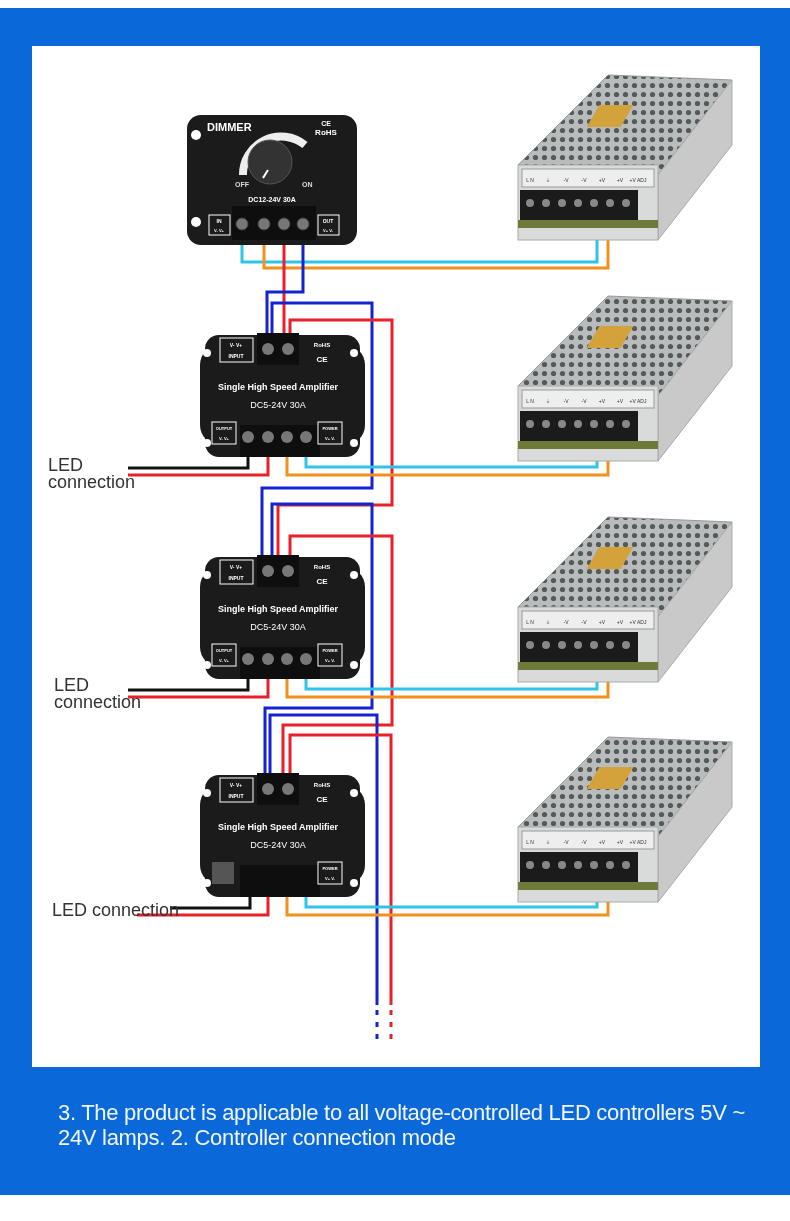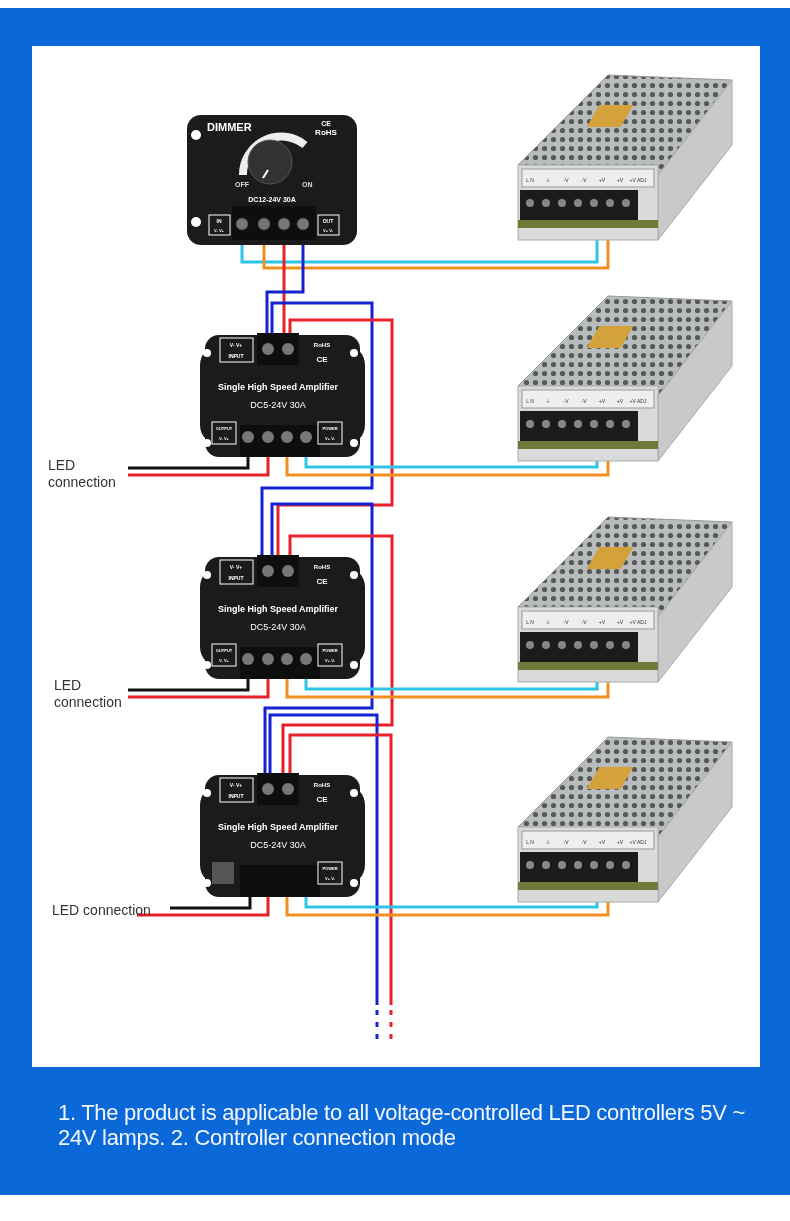--- a/index.html
+++ b/index.html
@@ -1,21 +1,21 @@
 <!DOCTYPE html>
 <html><head>
 <meta charset="utf-8">
 <style>
   html,body{margin:0;padding:0;background:#fff;}
   body{width:790px;height:1221px;position:relative;overflow:hidden;font-family:"Liberation Sans",sans-serif;}
   .frame{position:absolute;left:0;top:8px;width:790px;height:1187px;background:#0a68d8;}
   .panel{position:absolute;left:32px;top:46px;width:728px;height:1021px;background:#fff;}
   .caption{position:absolute;left:58px;top:1100px;width:700px;color:#f2f6ff;font-size:22px;line-height:25px;letter-spacing:-0.3px;}
   svg{position:absolute;left:0;top:0;}
-  .led-label{position:absolute;color:#333;font-size:14px;line-height:17px;}
+  .led-label{position:absolute;color:#333;font-size:18px;line-height:17px;}
 </style>
 </head>
 <body>
 
 <div class="frame"></div>
 <div class="panel"></div>
 
 <svg id="diagram" width="790" height="1221">
   <defs>
     <pattern id="mesh" width="9" height="9" patternUnits="userSpaceOnUse">
@@ -248,13 +248,13 @@
       <text x="602" y="844" font-size="5" fill="#333" text-anchor="middle" font-weight="normal" font-family="Liberation Sans, sans-serif">+V</text>
       <text x="620" y="844" font-size="5" fill="#333" text-anchor="middle" font-weight="normal" font-family="Liberation Sans, sans-serif">+V</text>
       <text x="638" y="844" font-size="5" fill="#333" text-anchor="middle" font-weight="normal" font-family="Liberation Sans, sans-serif">+V ADJ</text>
     </g>
 </svg>
 
 <div class="led-label" style="left:48px;top:457px;width:80px;">LED connection</div>
 <div class="led-label" style="left:54px;top:677px;width:80px;">LED connection</div>
 <div class="led-label" style="left:52px;top:902px;width:200px;">LED connection</div>
 
-<div class="caption">1. The product is applicable to all voltage-controlled LED controllers 5V ~ 24V lamps. 2. Controller connection mode</div>
+<div class="caption">3. The product is applicable to all voltage-controlled LED controllers 5V ~ 24V lamps. 2. Controller connection mode</div>
 
 </body></html>

